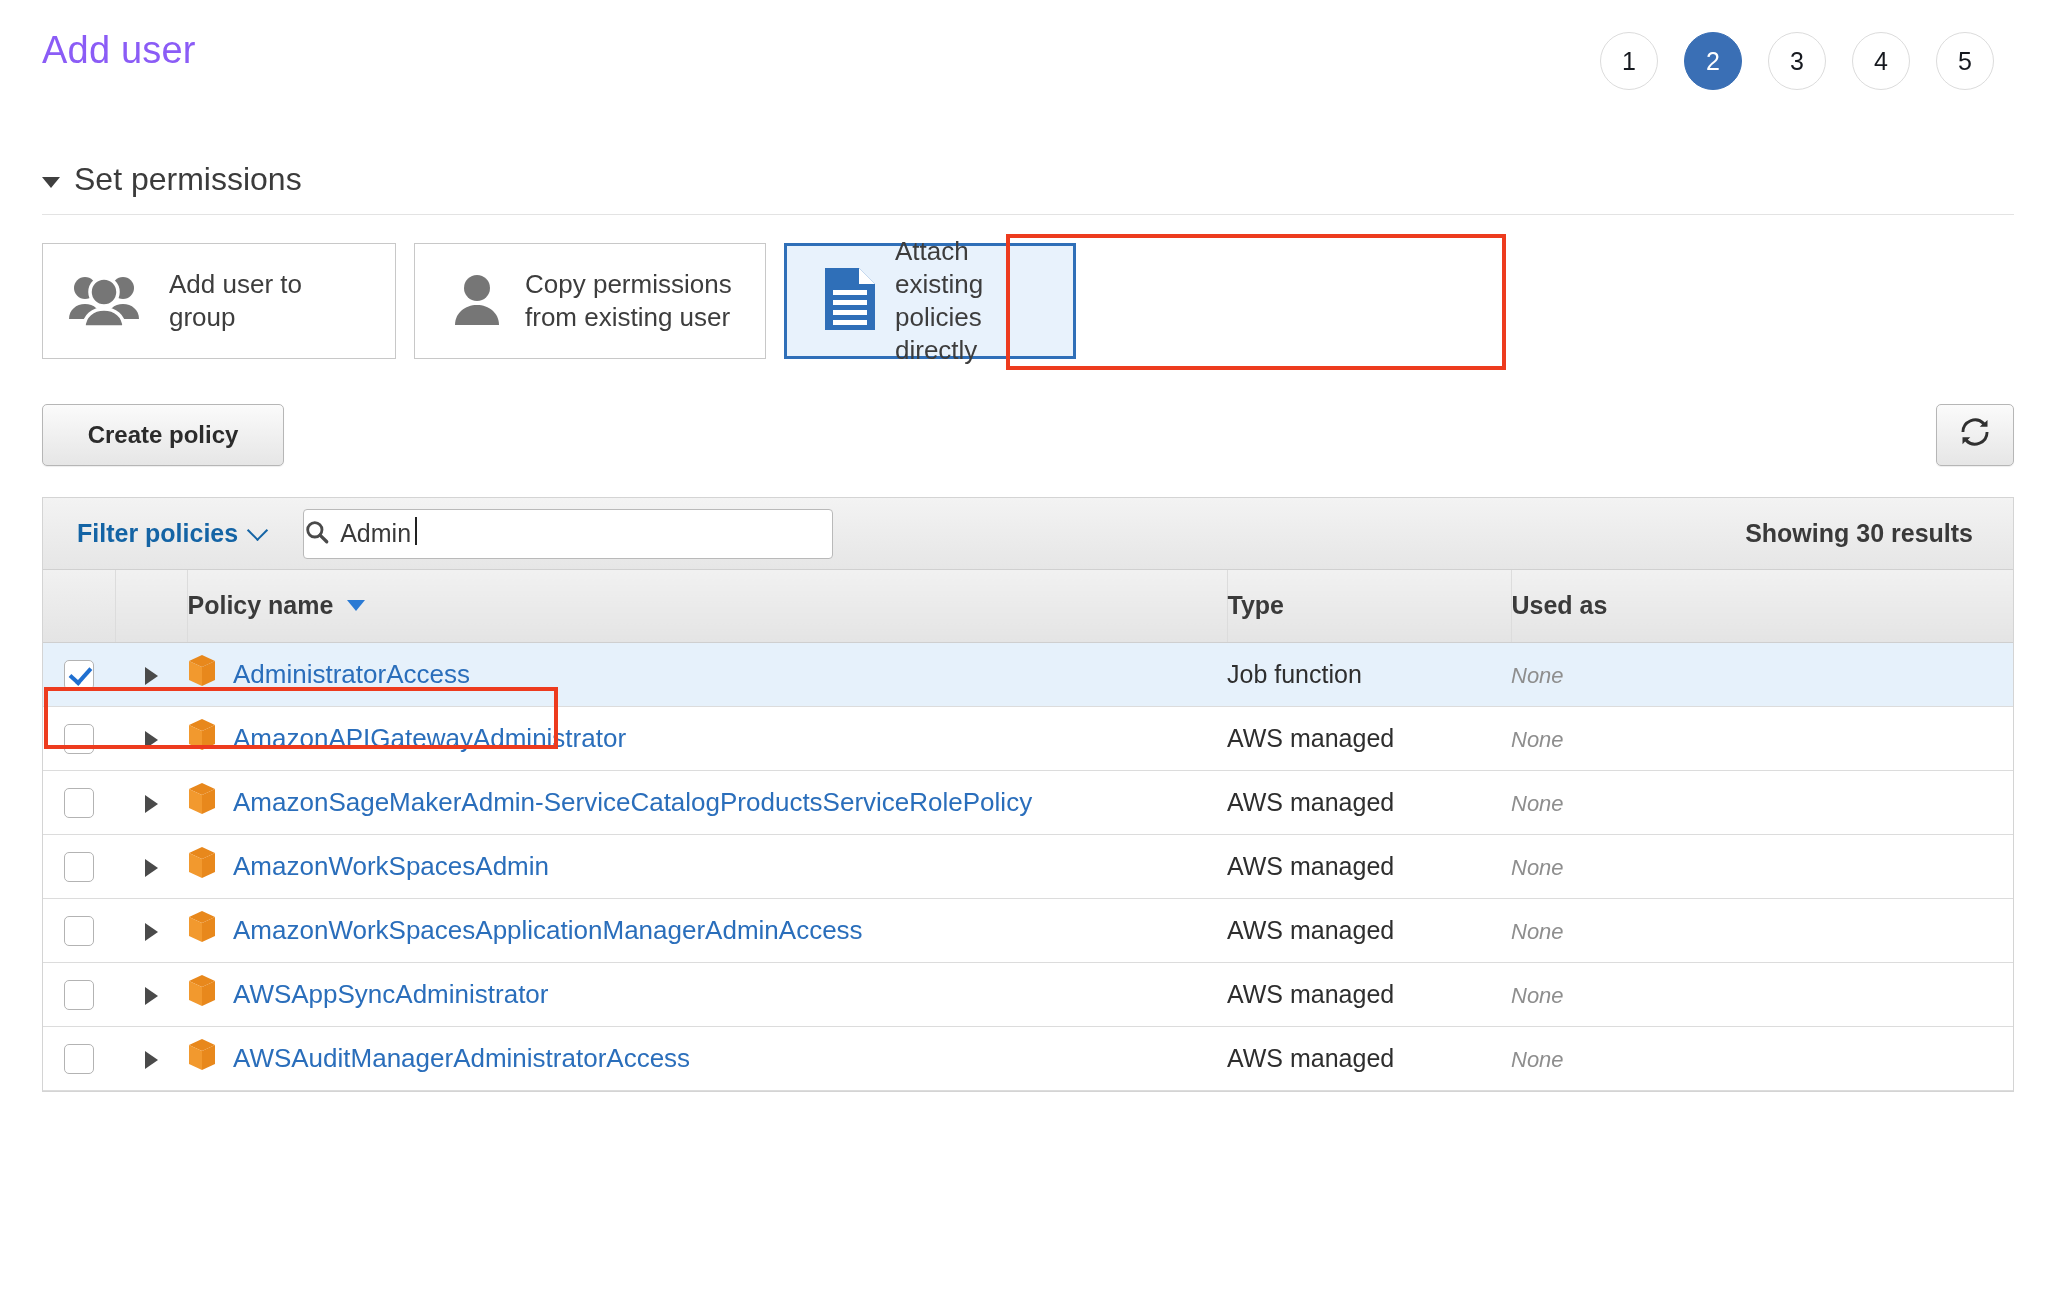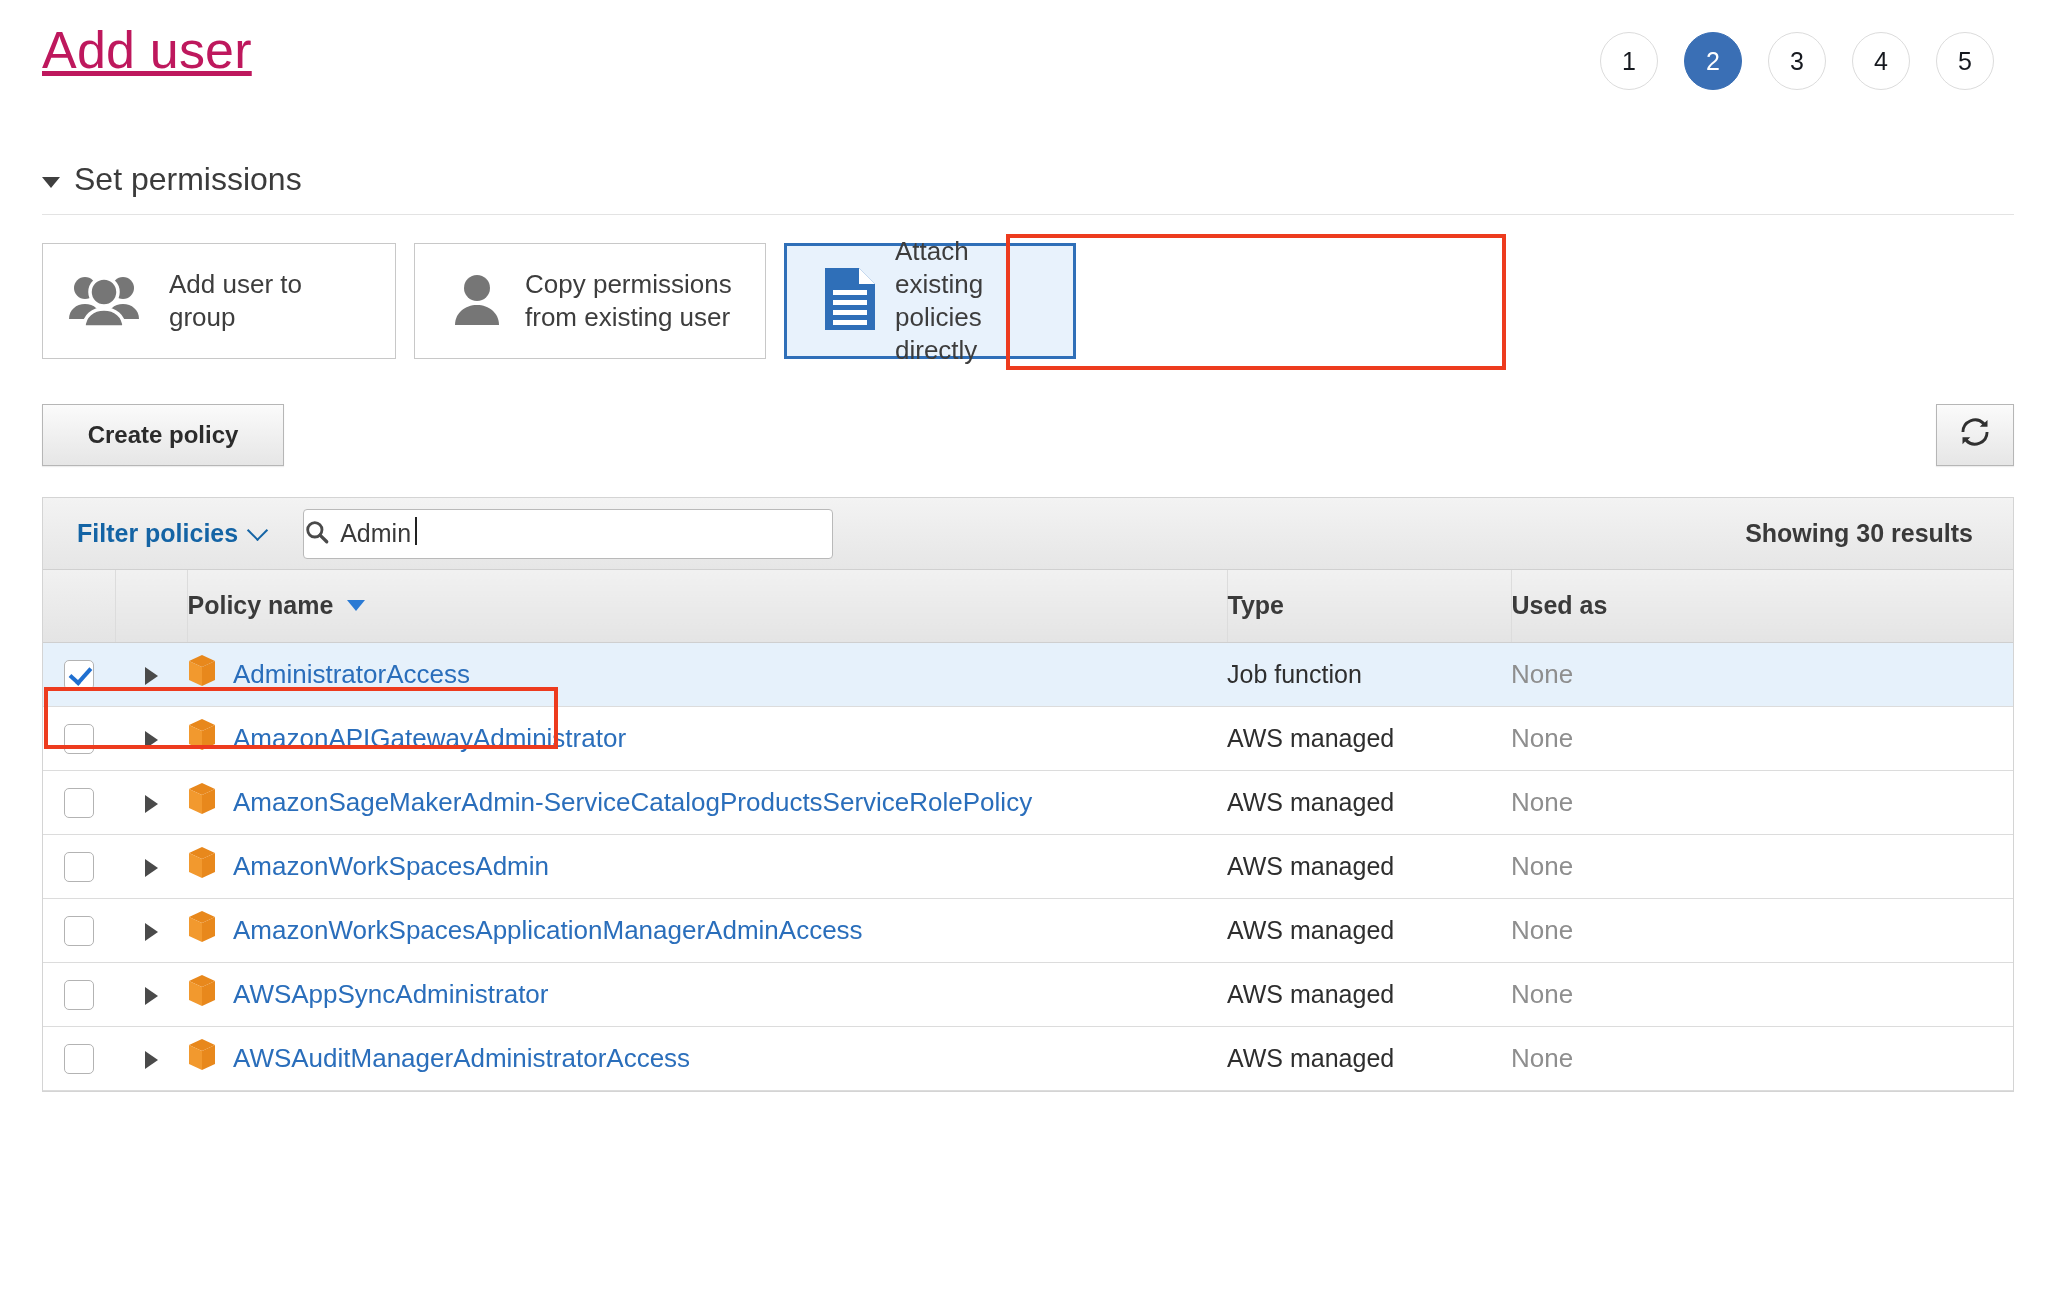--- a/index.html
+++ b/index.html
@@ -21,27 +21,26 @@
   .page-header {
     position: absolute;
     left: 0; top: 0;
     width: 2056px;
     height: 120px;
   }
   .page-title {
     position: absolute;
     left: 42px;
     top: 22px;
-    font-size: 52px;
+    font-size: 38px;
     font-weight: 400;
-    color: #be185d;
+    color: #8b5cf6;
     letter-spacing: 0.2px;
     line-height: 56px;
     white-space: nowrap;
-    text-decoration: underline;
   }
   .steps {
     position: absolute;
     right: 62px;
     top: 32px;
     display: flex;
     gap: 26px;
   }
   .step {
     width: 58px;
@@ -142,21 +141,21 @@
     top: 687px;
     width: 514px;
     height: 62px;
   }
 
   
   .btn {
     position: absolute;
     box-sizing: border-box;
     border: 1.5px solid #b6b6b6;
-    border-radius: 0;
+    border-radius: 5px;
     background: linear-gradient(to bottom, #fbfbfb 0%, #efefef 55%, #e6e6e6 100%);
     color: #2b2b2b;
     font-size: 24px;
     font-weight: bold;
     display: flex;
     align-items: center;
     justify-content: center;
     box-shadow: 0 1px 1px rgba(0,0,0,0.07);
   }
   .btn-create {
@@ -296,22 +295,23 @@
     align-items: center;
     gap: 16px;
   }
   .policy-link {
     color: #2a6ebb;
     font-size: 26px;
     white-space: nowrap;
     cursor: pointer;
   }
   .none-val {
+    font-style: italic;
     color: #8e8e8e;
-    font-size: 26px;
+    font-size: 22px;
   }
 
   .checkbox {
     width: 30px; height: 30px;
     border: 1.6px solid #b3b3b3;
     border-radius: 5px;
     background: #ffffff;
     display: inline-block;
     box-sizing: border-box;
     position: relative;

